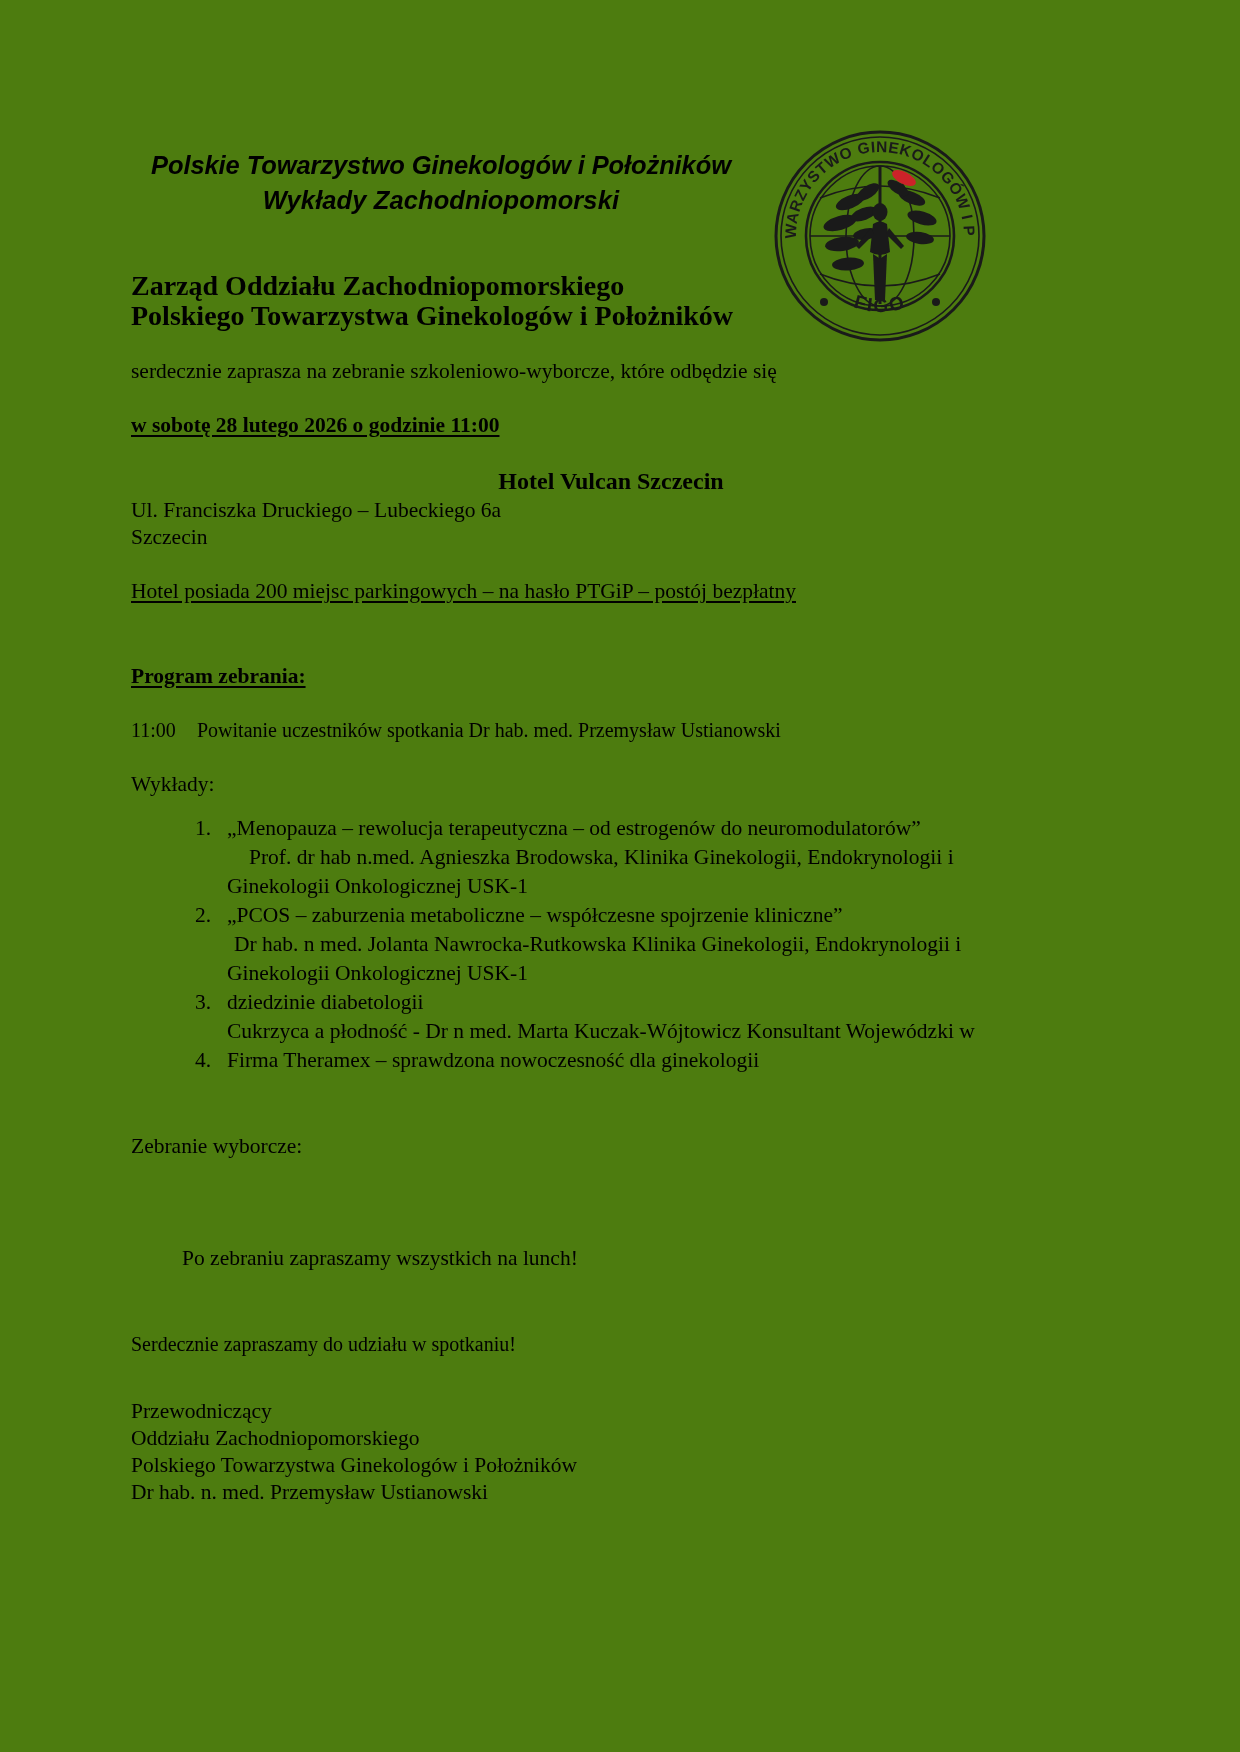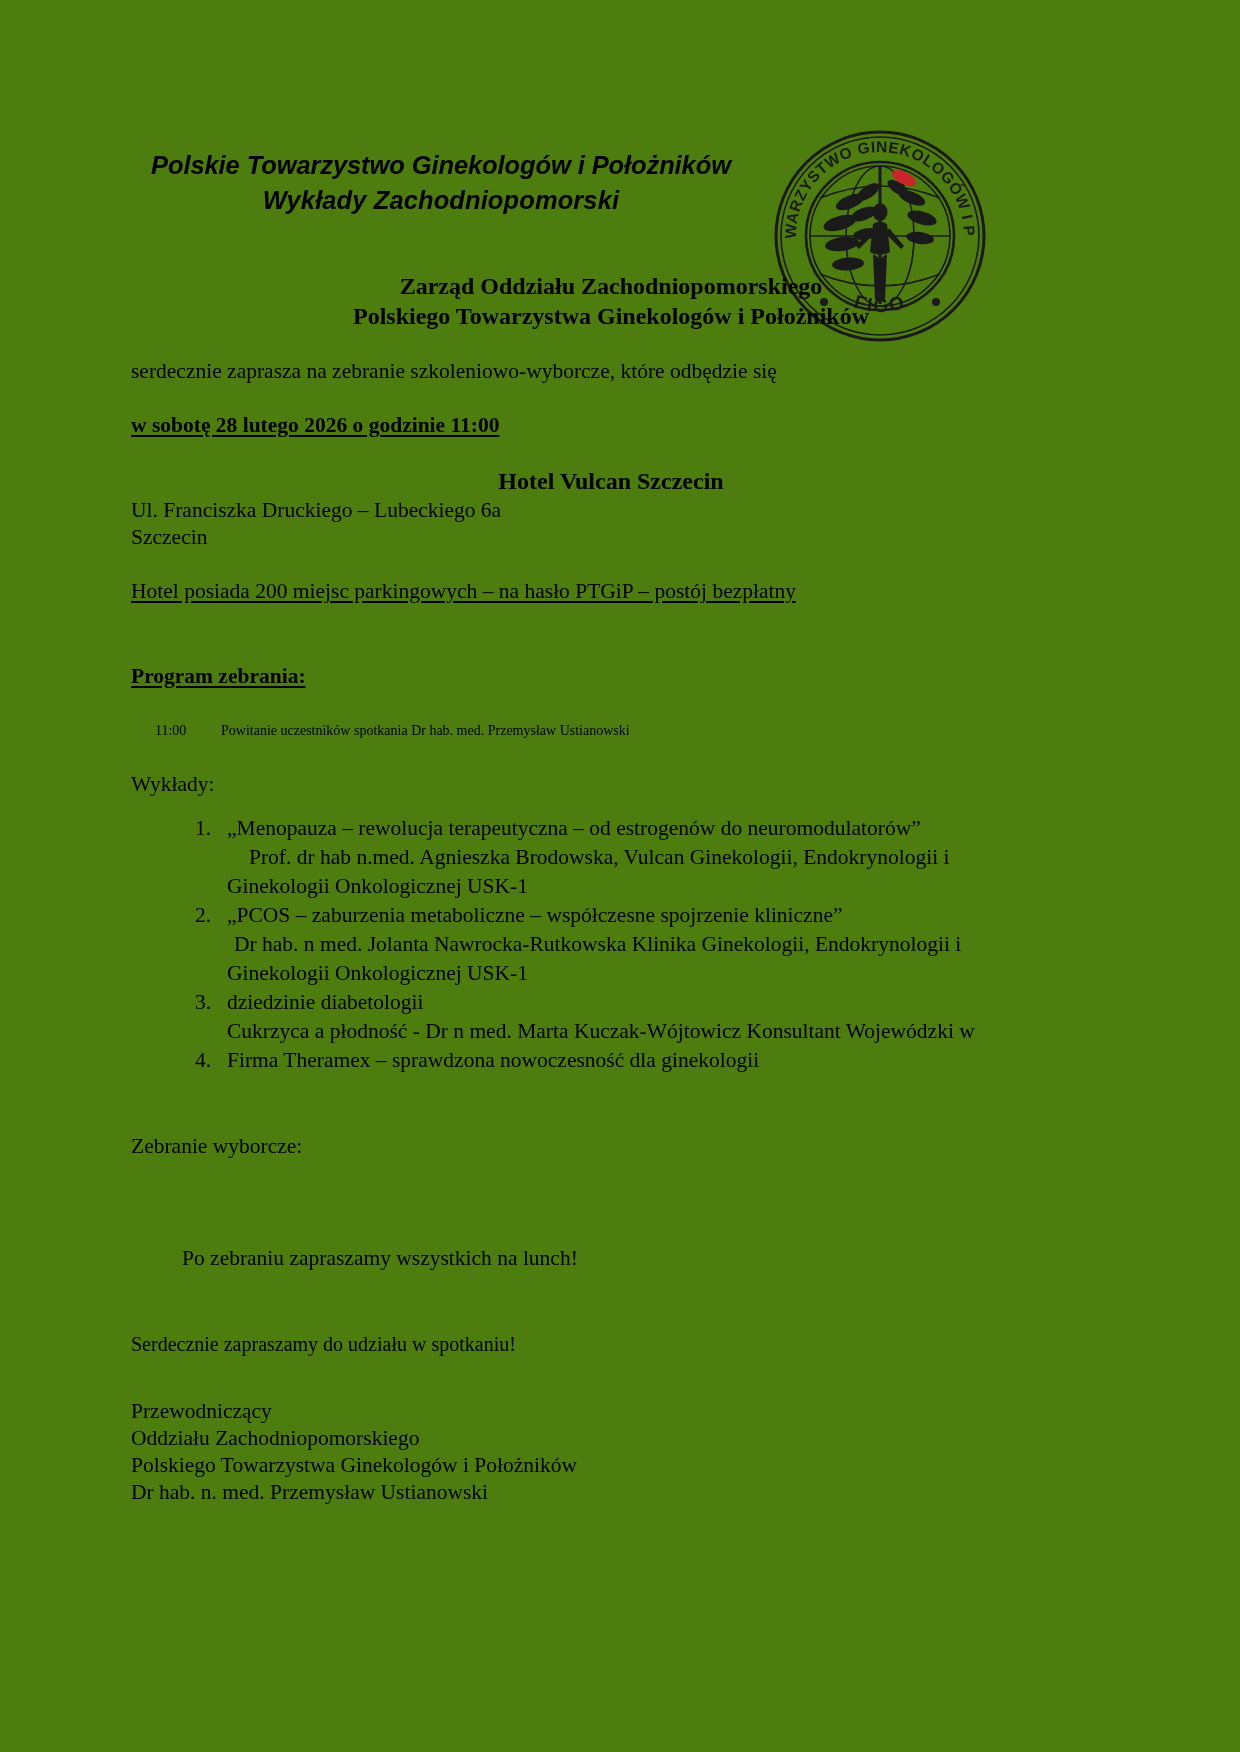--- a/index.html
+++ b/index.html
@@ -66,42 +66,41 @@
   .p { margin: 0; font-size: 21.5px; line-height: 27px; }
   .bold { font-weight: bold; }
   .ul { text-decoration: underline; text-underline-offset: 3px; }
   .gap-sm { height: 16px; }
   .gap-md { height: 27px; }
   .gap-lg { height: 40px; }
   .gap-xl { height: 58px; }
 
   .addr-name {
     font-weight: bold;
-    font-size: 24px;
+    font-size: 28px;
     line-height: 30px;
-    text-align: center;
   }
 
   .hotel-head {
     font-weight: bold;
     font-size: 24px;
     line-height: 31px;
     text-align: center;
   }
 
   .program-head {
     font-weight: bold;
     font-size: 21.5px;
     line-height: 27px;
     text-decoration: underline;
     text-underline-offset: 3px;
     display: inline-block;
   }
 
-  .sched-line { font-size: 14px; line-height: 27px; margin-left: 24px; }
+  .sched-line { font-size: 20px; line-height: 27px; }
   .sched-time { display: inline-block; width: 66px; }
 
   
   ol.lectures {
     margin: 0;
     padding: 0 0 0 0;
     list-style: none;
     font-size: 21.5px;
   }
   ol.lectures > li {
@@ -246,21 +245,21 @@
     <div class="gap-md"></div>
 
     <div class="p">Wykłady:</div>
 
     <div class="gap-sm"></div>
 
     <ol class="lectures">
       <li>
         <span class="num">1.</span>
         <span class="sub-line">„Menopauza – rewolucja terapeutyczna – od estrogenów do neuromodulatorów”</span>
-        <span class="sub-indent">Prof. dr hab n.med. Agnieszka Brodowska, Vulcan Ginekologii, Endokrynologii i</span>
+        <span class="sub-indent">Prof. dr hab n.med. Agnieszka Brodowska, Klinika Ginekologii, Endokrynologii i</span>
         <span class="sub-line">Ginekologii Onkologicznej USK-1</span>
       </li>
       <li>
         <span class="num">2.</span>
         <span class="sub-line">„PCOS – zaburzenia metaboliczne – współczesne spojrzenie kliniczne”</span>
         <span class="sub-indent-sm">Dr hab. n med. Jolanta Nawrocka-Rutkowska Klinika Ginekologii, Endokrynologii i</span>
         <span class="sub-line">Ginekologii Onkologicznej USK-1</span>
       </li>
       <li>
         <span class="num">3.</span>

